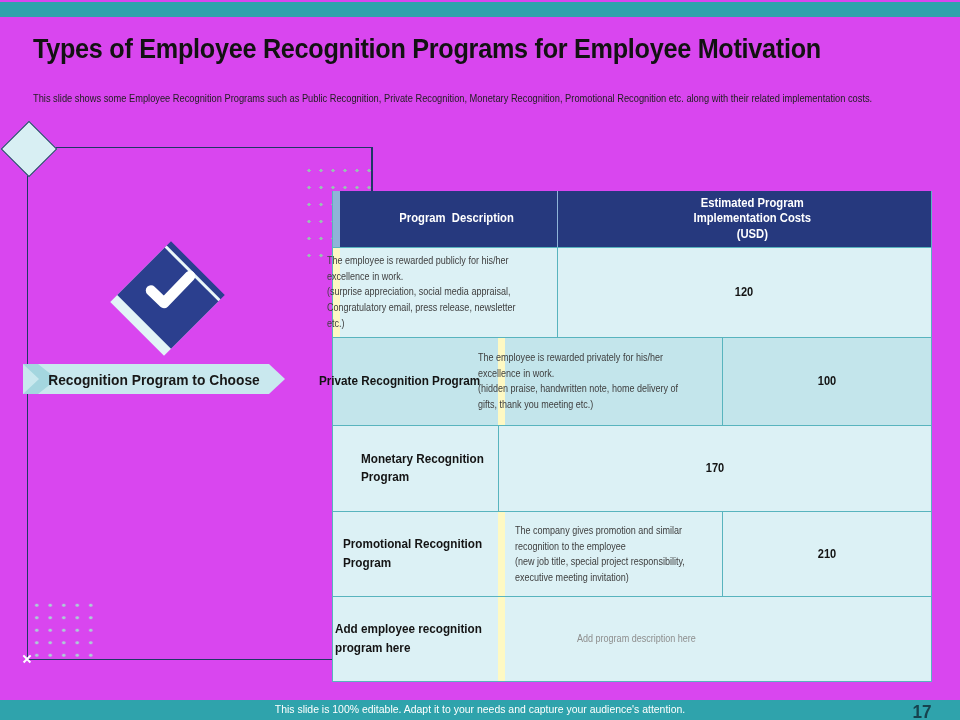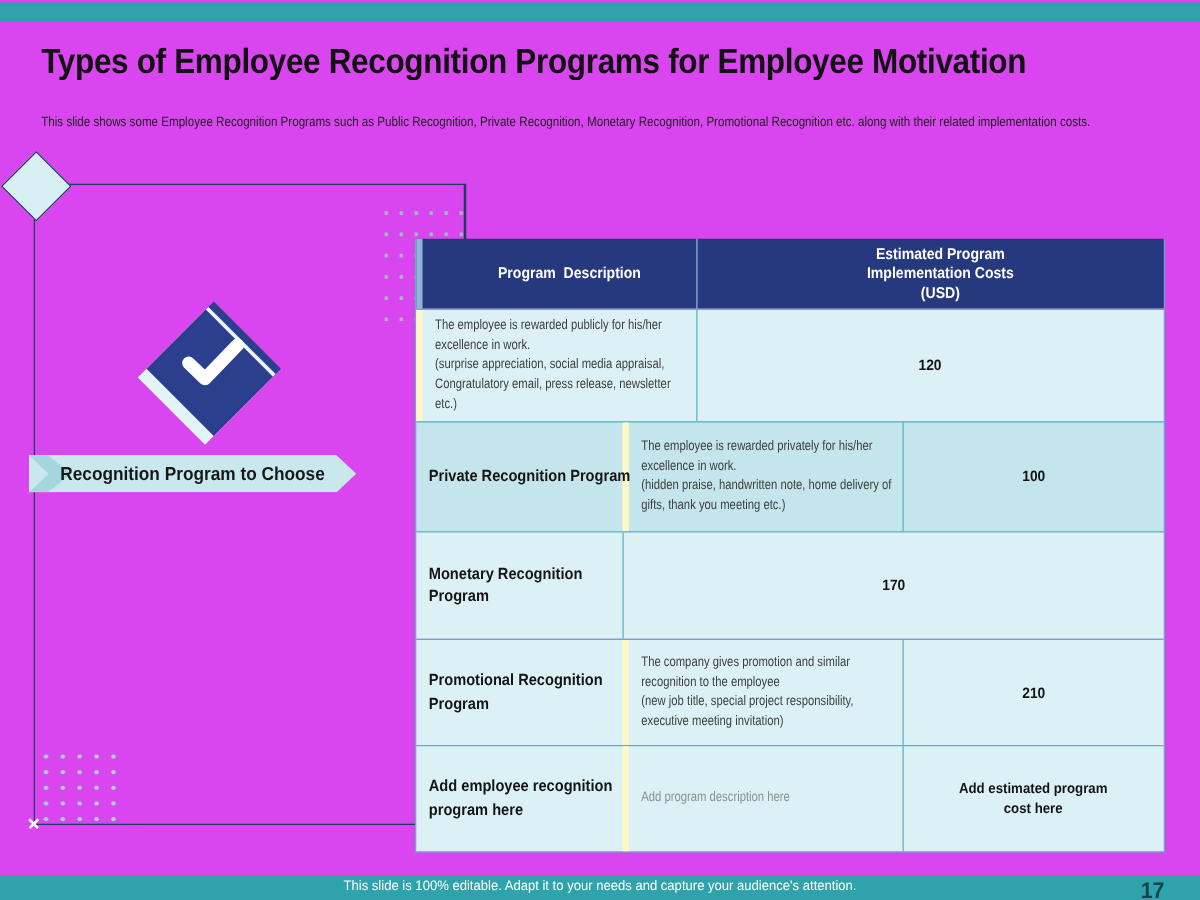--- a/index.html
+++ b/index.html
@@ -70,23 +70,23 @@
   
   .rec-table {
     position:absolute; left:332px; top:191px; width:600px; height:491px; z-index:3;
     display:flex; flex-direction:column; box-sizing:border-box;
     border-left:1px solid #58B4BE; border-right:1px solid #58B4BE; border-bottom:1px solid #58B4BE;
   }
   .trow { display:flex; box-sizing:border-box; background:#DCF1F5; }
   .trow.body { border-top:1px solid #58B4BE; }
   .trow.shaded { background:#C3E5EB; }
   .thead { background:#26397E; height:56px; }
-  .cell { box-sizing:border-box; display:flex; align-items:center; }
+  .cell { box-sizing:border-box; display:flex; align-items:center;justify-content:flex-end; }
   .c1 { width:165px; padding-left:10px; }
-  .c2 { width:224px; border-left:5px solid #fef9c3; padding-left:10px; }
+  .c2 { width:224px; border-left:7px solid #fef9c3; padding-left:10px; }
   .c3 { flex:1; border-left:1px solid #58B4BE; justify-content:center; }
   .thead .cell { justify-content:center; padding-left:16px; border-left-color:#8FB4D8; }
   .hlabel { color:#FFFFFF; font-weight:bold; font-size:12.5px; text-align:center;
     white-space:pre; line-height:1.22; transform:scaleX(0.9); }
   .pname { font-weight:bold; font-size:13px; color:#141414; white-space:pre; line-height:1.45;
     transform:scaleX(0.9); transform-origin:0 50%; }
   .pdesc { font-size:11px; color:#3E3E3E; white-space:pre; line-height:1.42;
     transform:scaleX(0.82); transform-origin:0 50%; }
   .pdesc.placeholder { color:#8E8E8E; }
   .pcost { font-weight:bold; font-size:12px; color:#141414; white-space:pre;
@@ -196,24 +196,20 @@
     </div>
 
     <div class="trow body" style="height:85px">
       <div class="cell c1">
           <span class="pname">Add employee recognition
 program here</span>
         </div>
       <div class="cell c2">
           <span class="pdesc placeholder">Add program description here</span>
         </div>
-      <div class="cell c3">
-          <span class="pcost" style="font-size:11.5px">Add estimated program
-cost here</span>
-        </div>
     </div>
 
   </div>
 
   <div class="bottom-bar"></div>
   <div class="footer-note">This slide is 100% editable. Adapt it to your needs and capture your audience's attention.</div>
   <div class="page-number">17</div>
 
 </div>
 

